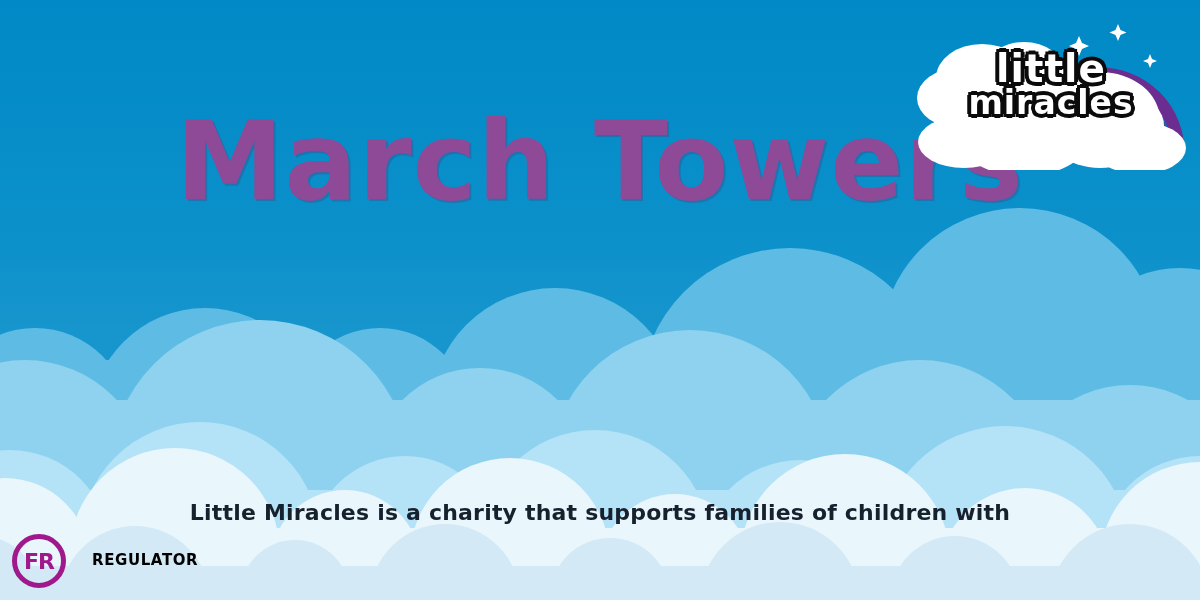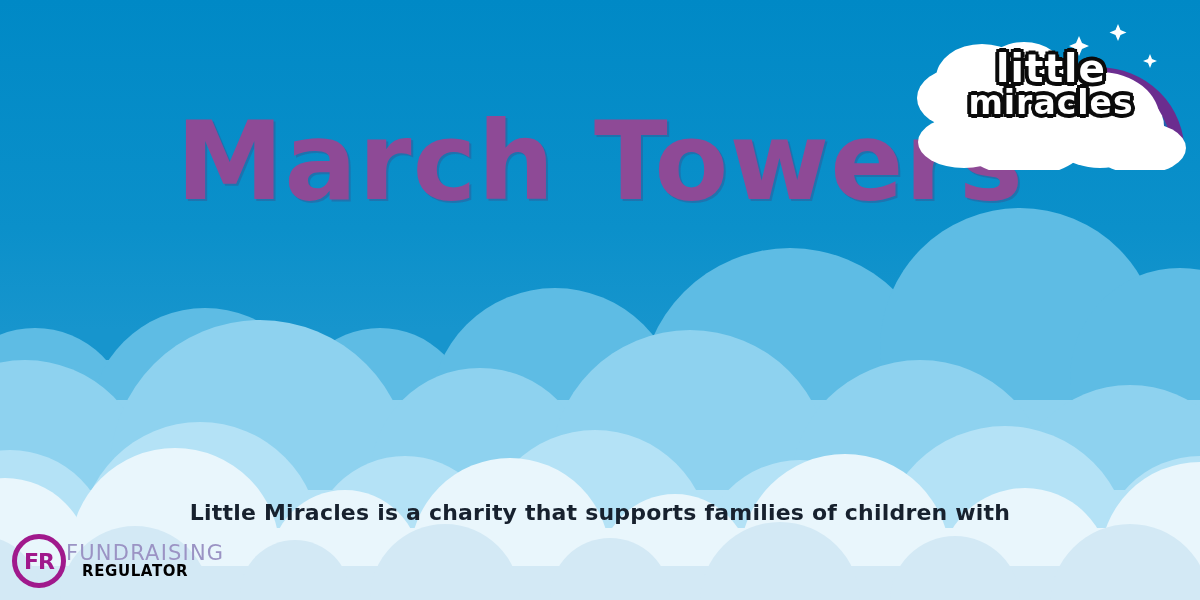--- a/index.html
+++ b/index.html
@@ -144,20 +144,21 @@
   .lm-word.w1 { font-size: 39px; }
   .lm-word.w2 { font-size: 33px; }
 
   
   .fr-logo {
     position: absolute;
     left: 12px;
     bottom: 12px;
     display: flex;
     align-items: center;
+    gap: 10px;
   }
   .fr-ring {
     width: 54px;
     height: 54px;
     border-radius: 50%;
     border: 5px solid #a0198c;
     display: flex;
     align-items: center;
     justify-content: center;
     box-sizing: border-box;
@@ -289,18 +290,17 @@
       <div class="lm-word w1">little</div>
       <div class="lm-word w2">miracles</div>
     </div>
   </div>
 
   <div class="fr-logo">
     <div class="fr-ring">
       <span>FR</span>
     </div>
     <div class="fr-words">
-      <div class="fr-top">FUNDRAISING</div>
       <div class="fr-bottom">REGULATOR</div>
     </div>
   </div>
 
 </div>
 
 </body></html>

